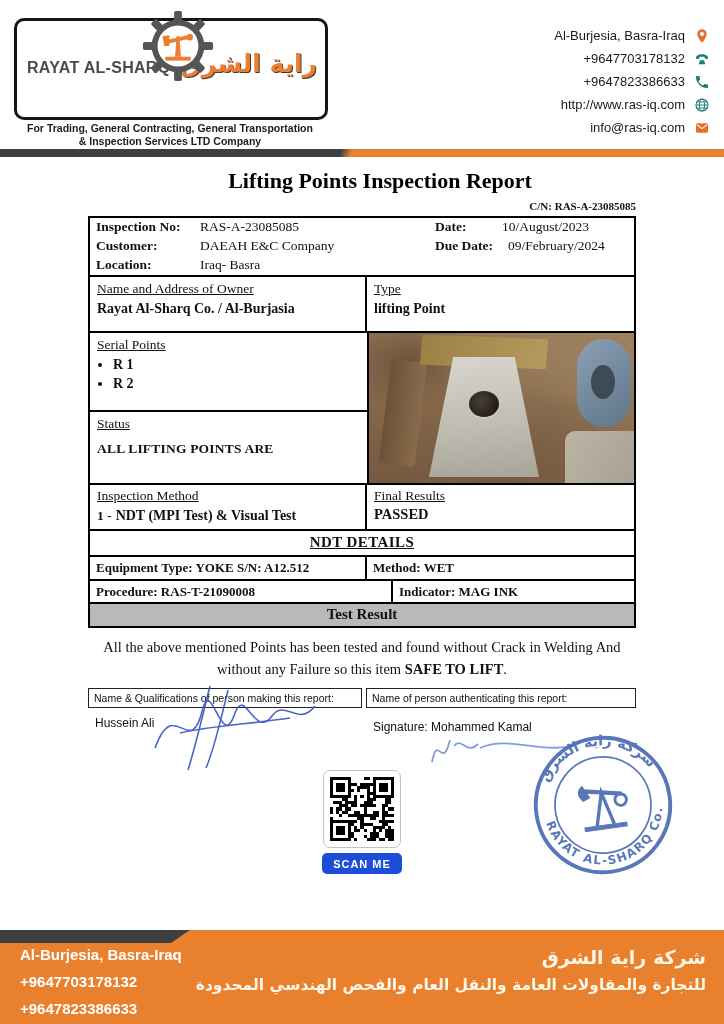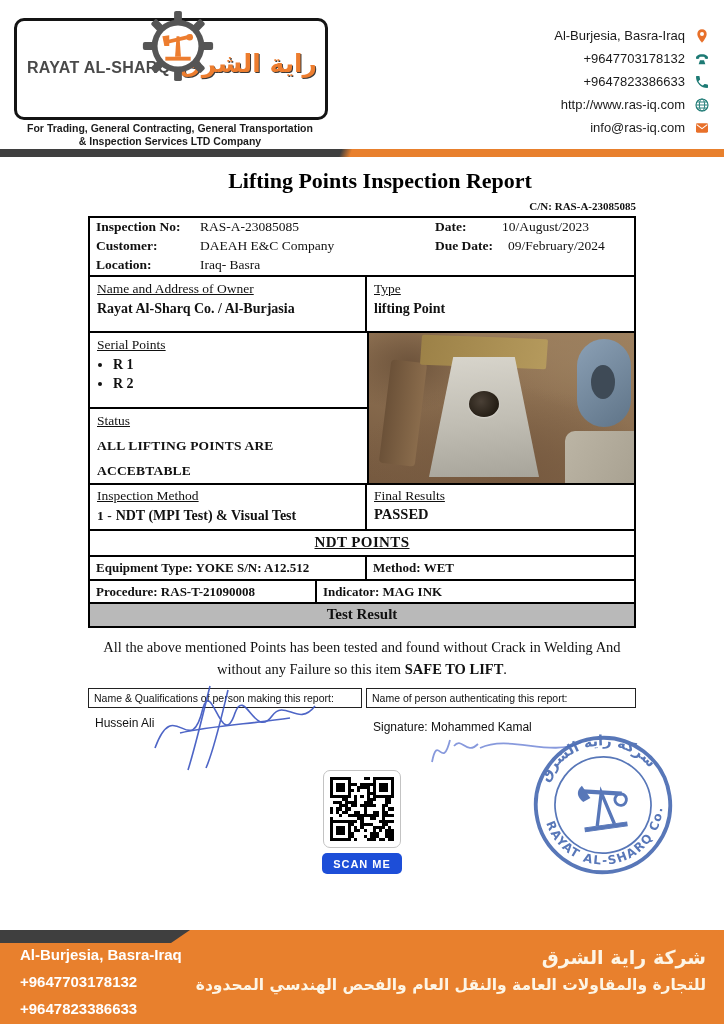--- a/index.html
+++ b/index.html
@@ -252,21 +252,20 @@
         <div class="serial-box">
           <div class="ul">Serial Points</div>
           <ul class="serial-list">
             <li>R 1</li>
             <li>R 2</li>
           </ul>
         </div>
         <div class="status-box">
           <div class="ul">Status</div>
           <div class="sline">ALL LIFTING POINTS ARE</div>
-          <div class="sline">ACCEBTABLE</div>
         </div>
       </div>
       <div class="photo-col">
         <div class="photo">
           <div class="ph-fin"></div>
           <div class="ph-plate"></div>
           <div class="ph-bracket"></div>
           <div class="ph-hole"></div>
           <div class="ph-ring"></div>
           <div class="ph-ring-hole"></div>
@@ -283,30 +282,30 @@
           <span class="method-val">NDT (MPI Test) &amp; Visual Test</span>
         </div>
       </div>
       <div class="cell" style="flex:1">
         <div class="ul">Final Results</div>
         <div class="passed">PASSED</div>
       </div>
     </div>
 
     <div class="sec sec-ndt">
-      <span class="ndt-title">NDT POINTS</span>
+      <span class="ndt-title">NDT DETAILS</span>
     </div>
 
     <div class="sec sec-equip cells">
       <div class="cell br" style="width:277px">Equipment Type: YOKE S/N: A12.512</div>
       <div class="cell" style="flex:1">Method: WET</div>
     </div>
 
     <div class="sec sec-proc cells">
-      <div class="cell br" style="width:227px">Procedure: RAS-T-21090008</div>
+      <div class="cell br" style="width:303px">Procedure: RAS-T-21090008</div>
       <div class="cell" style="flex:1">Indicator: MAG INK</div>
     </div>
 
     <div class="sec sec-result-hdr">
       <span class="result-hdr-text">Test Result</span>
     </div>
   </div>
 
   <div class="result-para">
     <span>All the above mentioned Points has been tested and found without Crack in Welding And without any Failure so this item</span>

